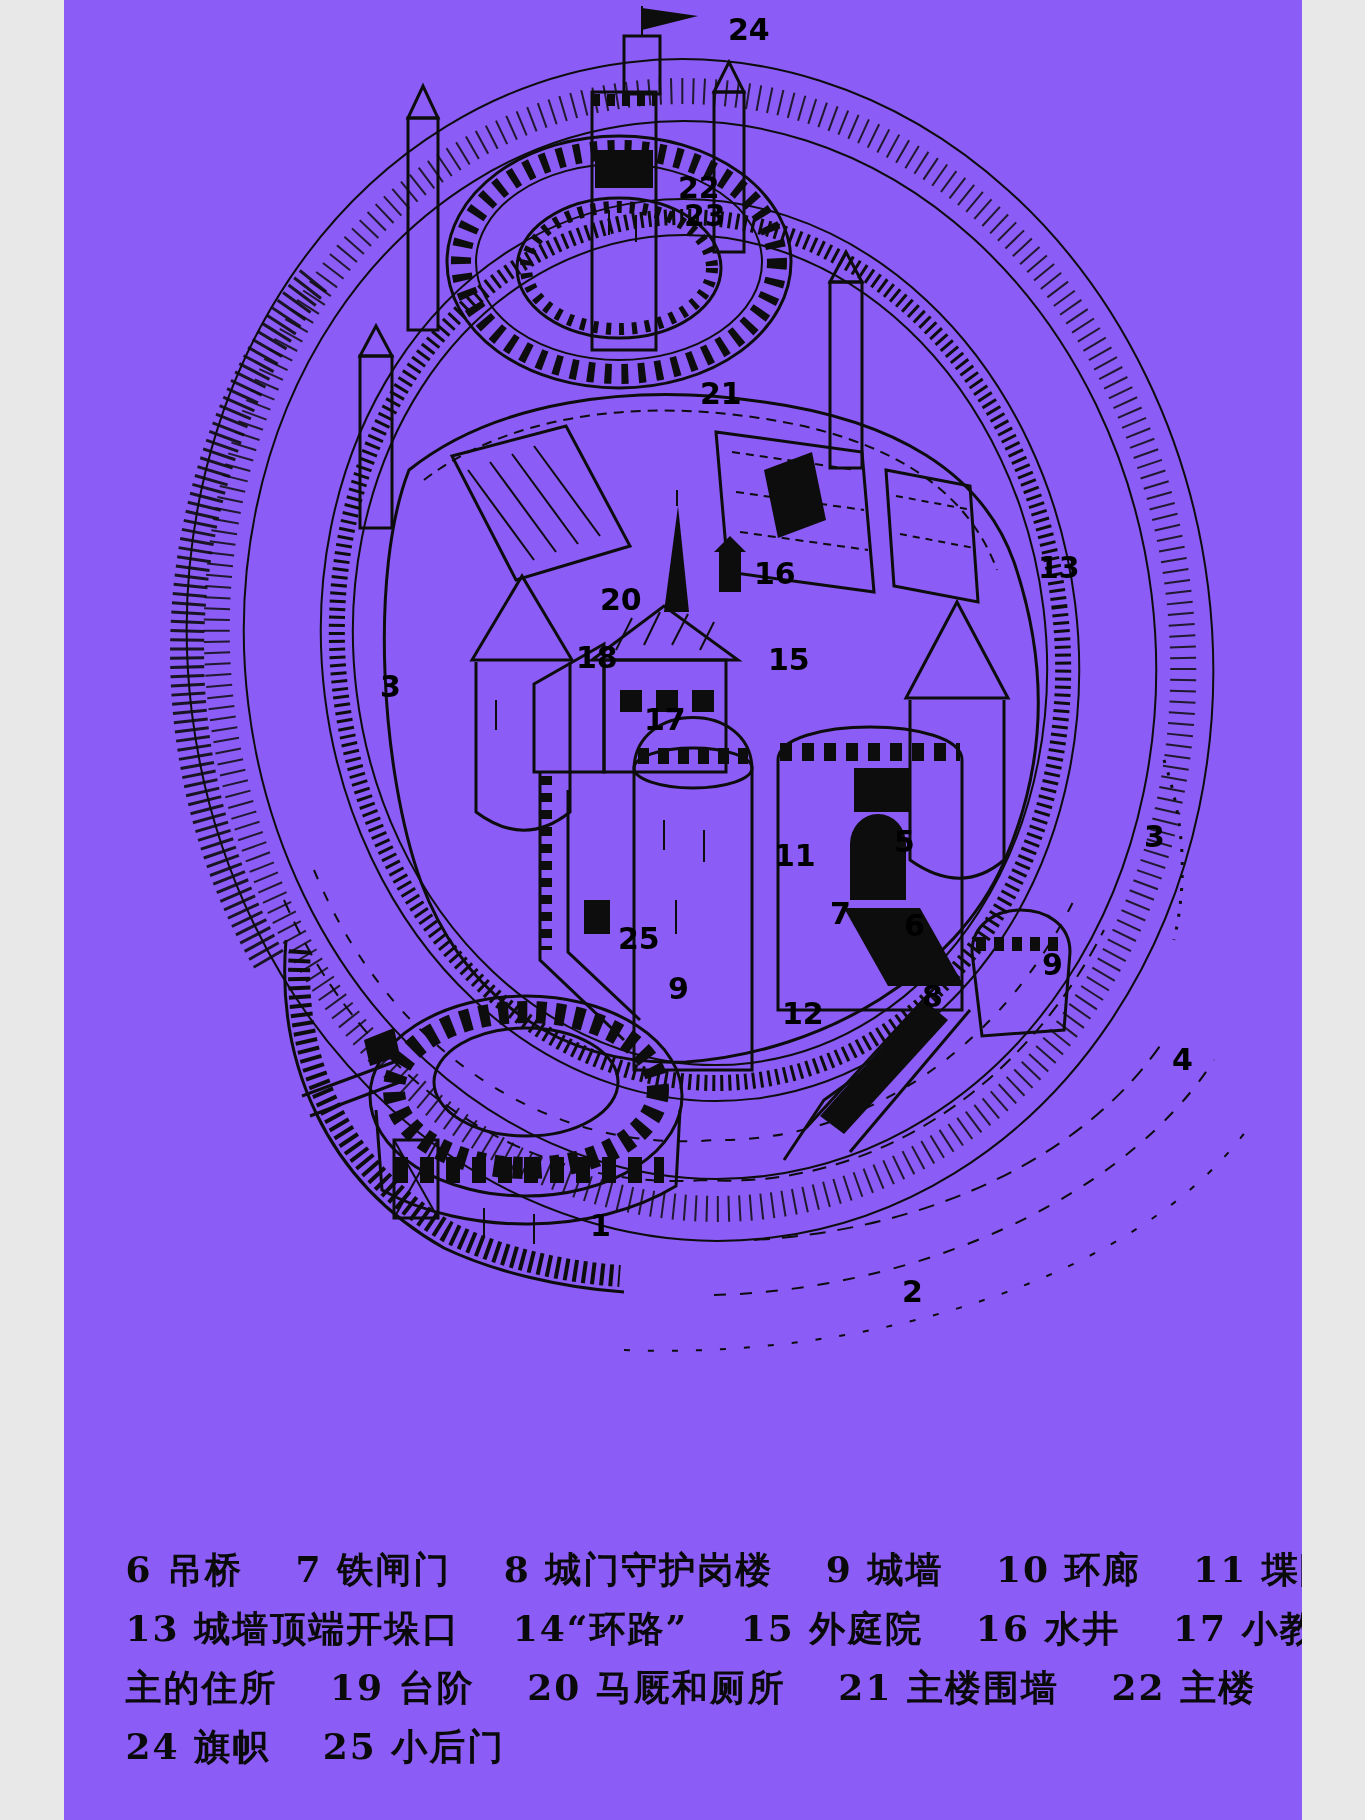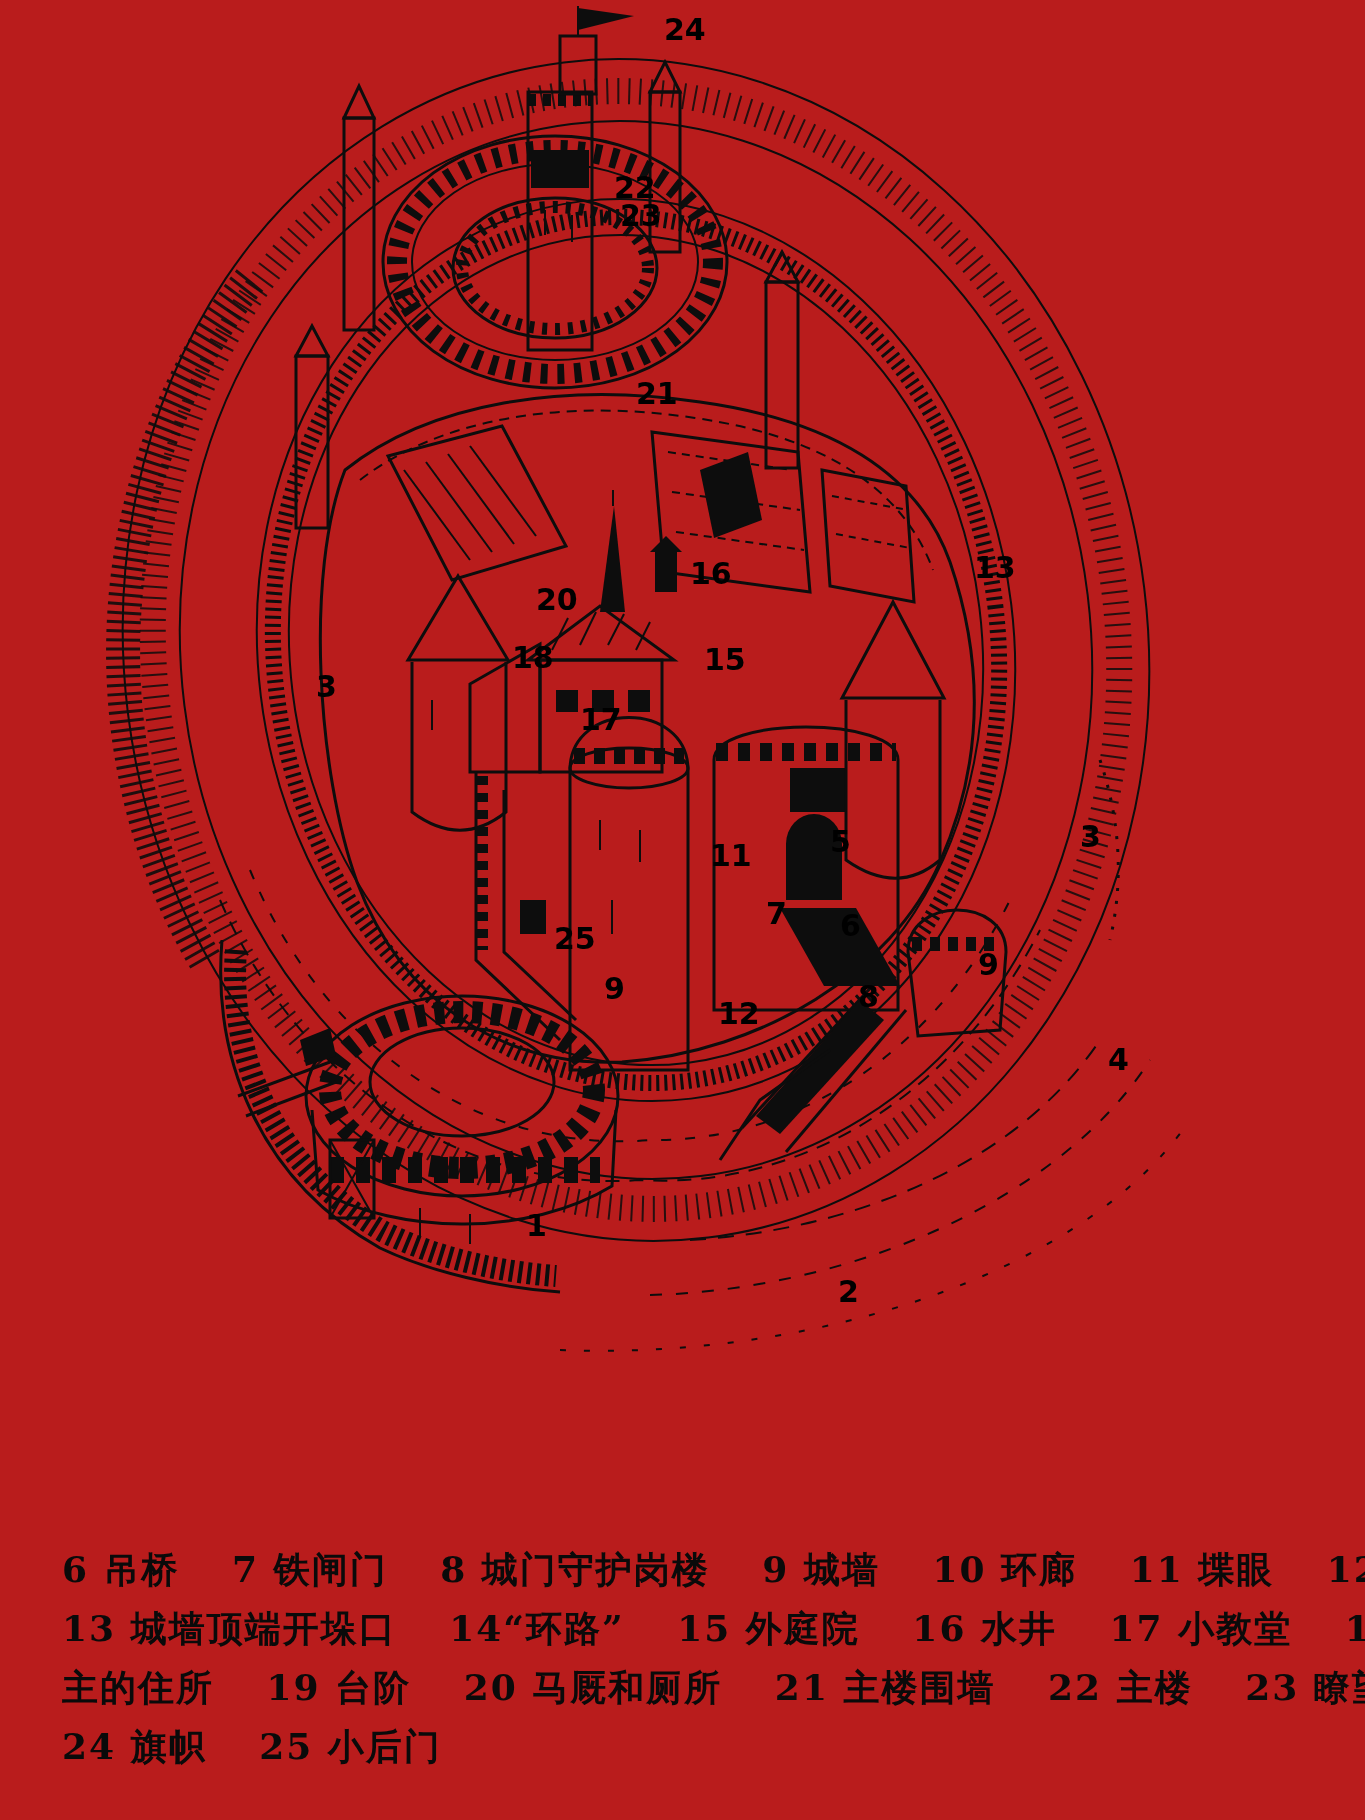--- a/index.html
+++ b/index.html
@@ -1,20 +1,20 @@
 <!DOCTYPE html>
 <html><head>
 <meta charset="utf-8">
 <style>
   html,body{margin:0;padding:0;background:#e8e8e8;}
   .page{
     position:relative;
-    width:1365px;height:1820px;
+    width:1238px;height:1820px;
     margin:0 auto;
-    background:#b91c1c;
+    background:#8b5cf6;
     color:#0a0a0a;
     font-family:"DejaVu Serif","Liberation Serif",serif;
     overflow:hidden;
   }
   .figure{
     position:absolute;left:0;top:0;width:1365px;height:1460px;
   }
   .figure svg{display:block;width:100%;height:100%;}
   .ink{stroke:#0d0d0d;fill:none;stroke-width:3;}
   .ink-thin{stroke:#0d0d0d;fill:none;stroke-width:2;}

